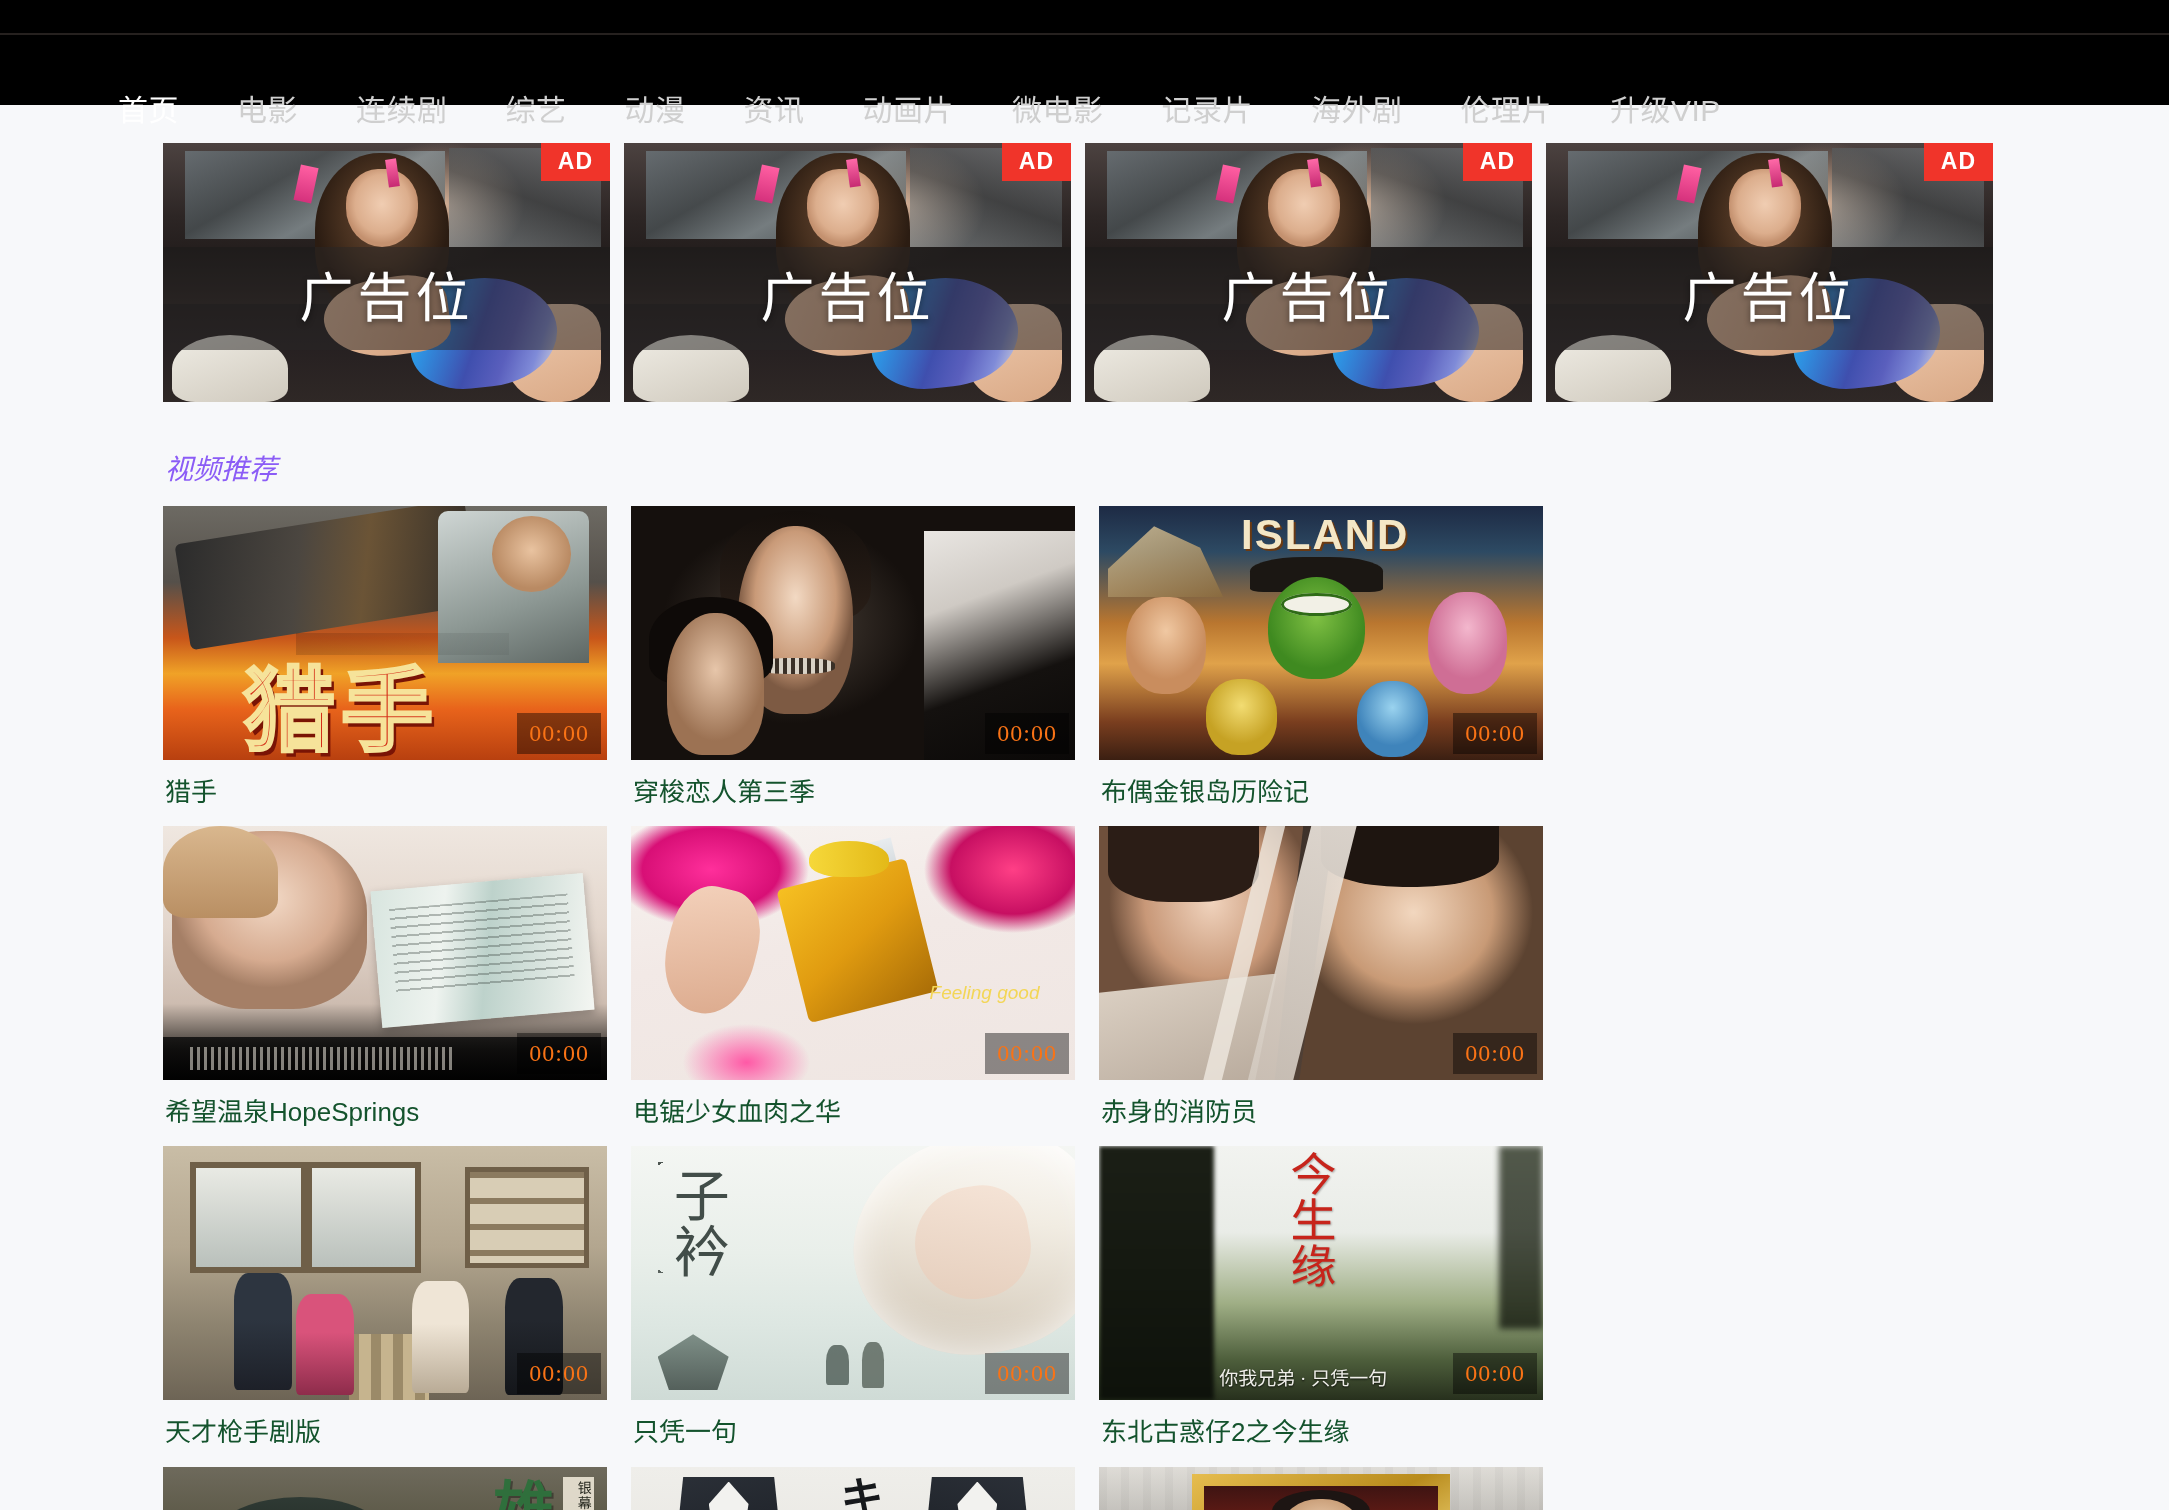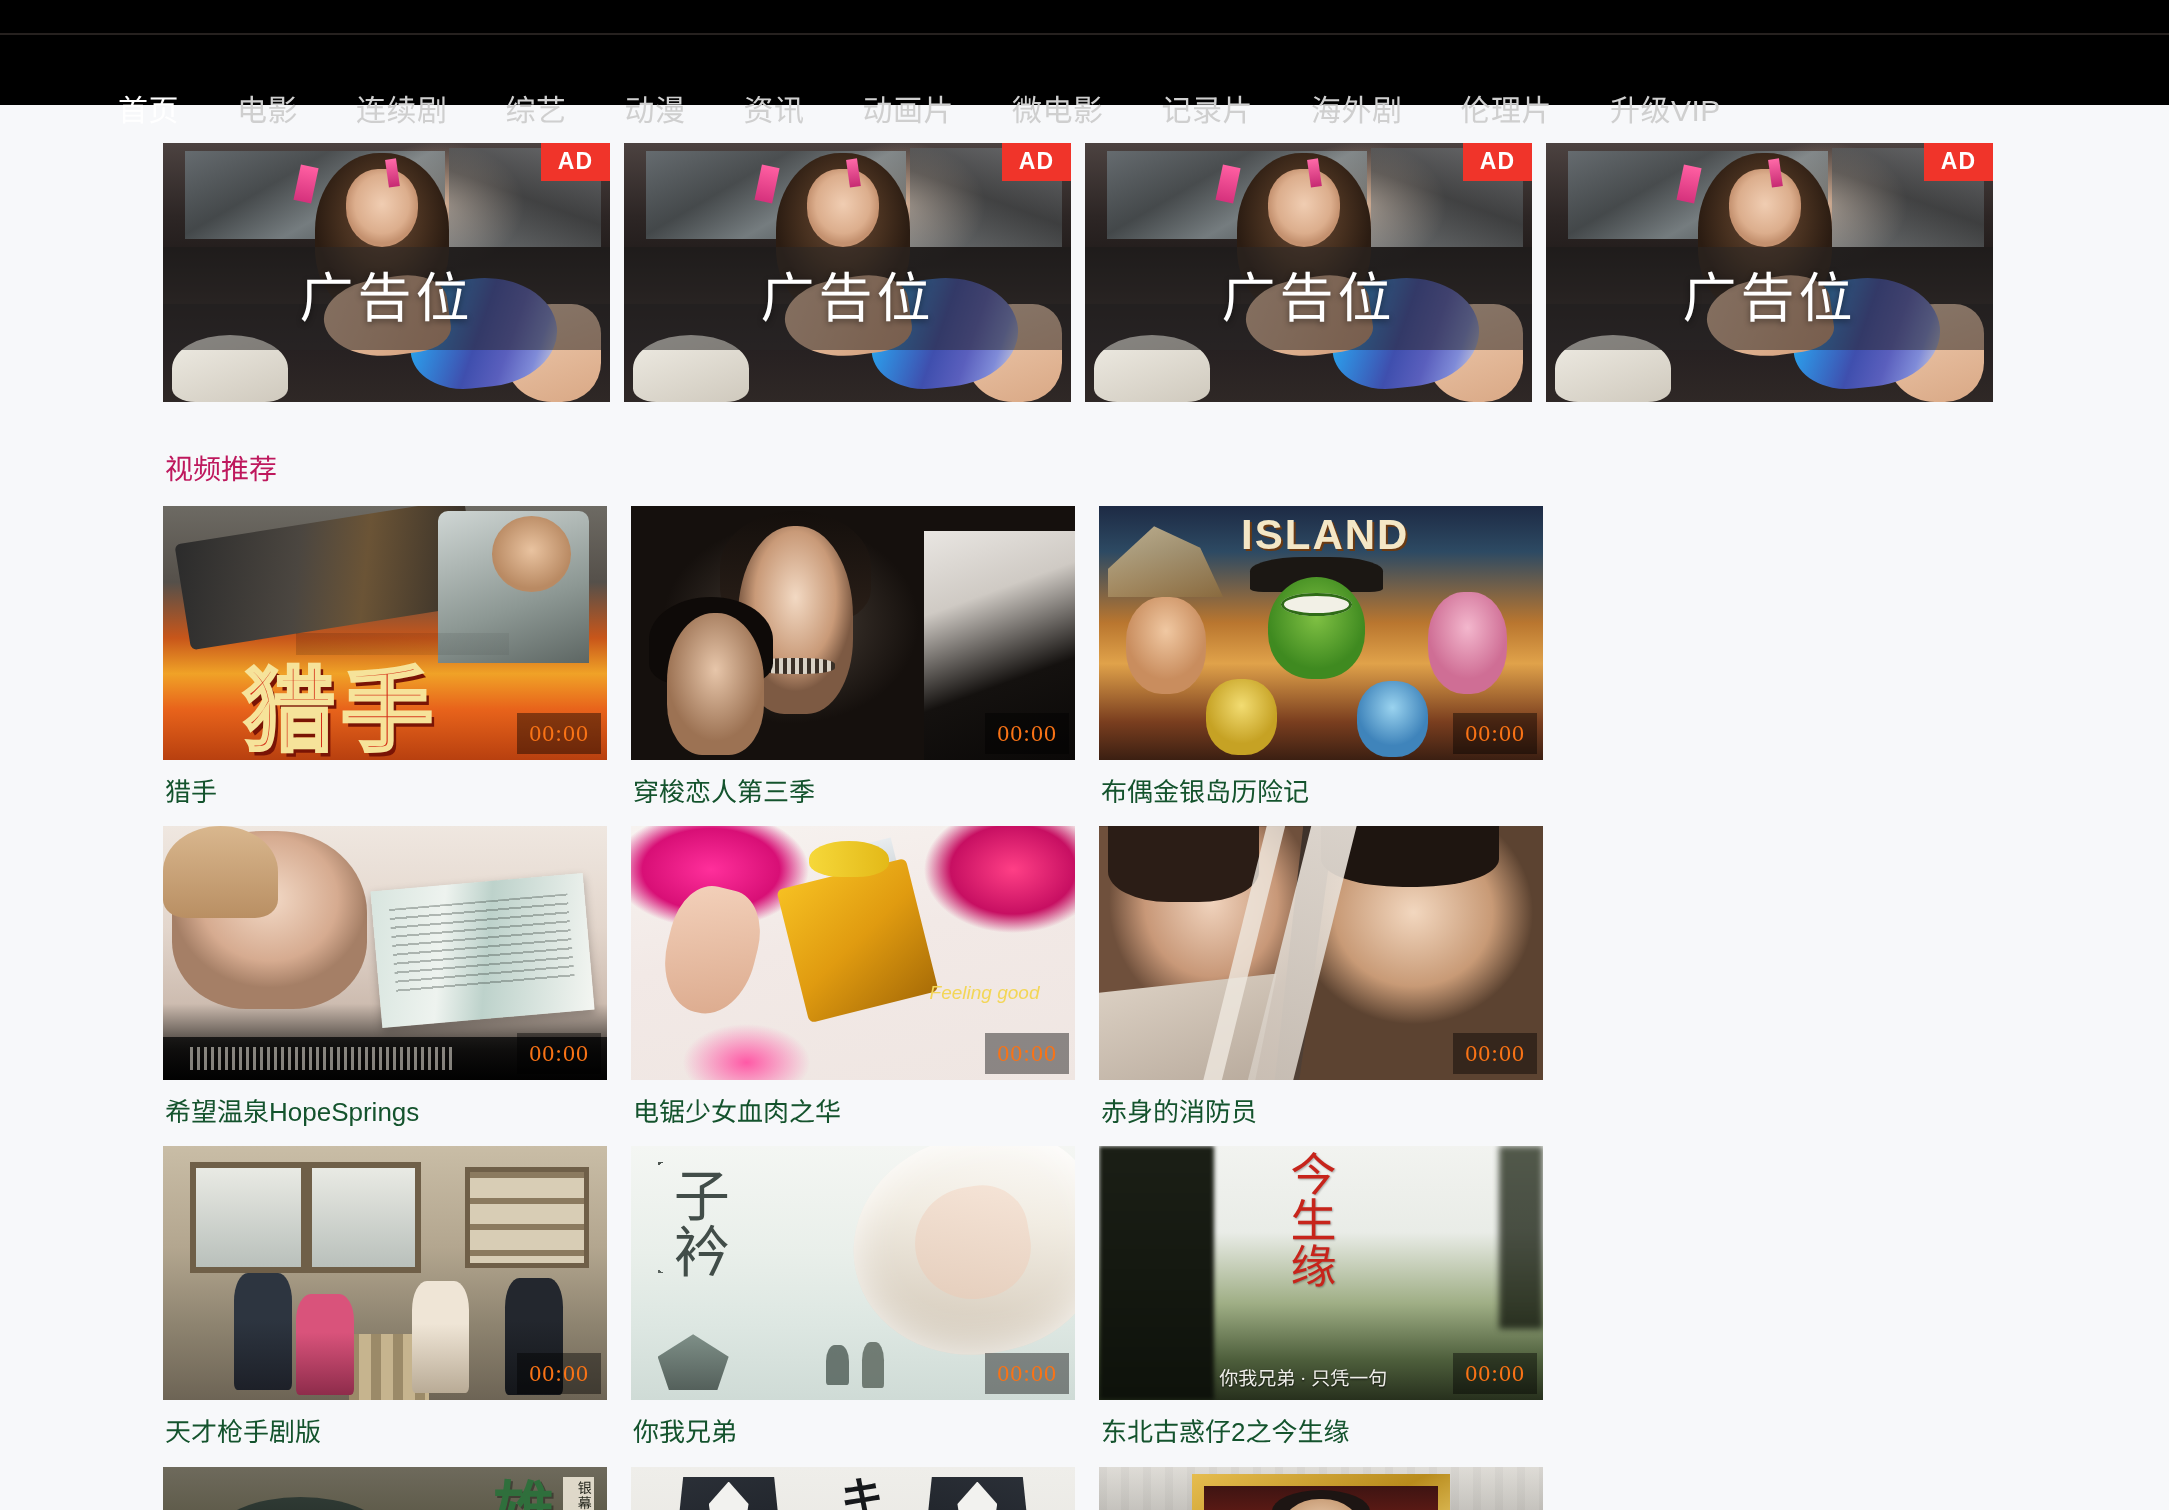--- a/index.html
+++ b/index.html
@@ -165,23 +165,24 @@
     font-weight: bold;
     letter-spacing: 1px;
     padding: 7px 17px 8px;
     line-height: 1;
     text-align: right;
   }
 
   
   .section-title {
     font-size: 28px;
-    color: #be185d;
+    color: #8b5cf6;
     padding: 54px 0 22px 2px;
     line-height: 1;
+    font-style: italic;
   }
 
   
   .grid {
     display: flex;
     flex-wrap: wrap;
     gap: 18px 24px;
   }
   .card {
     width: 444px;
@@ -856,21 +857,21 @@
           <div class="art art-ink">
             <div class="silk"></div>
             <div class="skin"></div>
             <div class="brush"></div>
             <div class="pagoda"></div>
             <div class="fig"></div>
             <div class="fig2"></div>
           </div>
           <div class="dur">00:00</div>
         </div>
-        <div class="card-title">你我兄弟</div>
+        <div class="card-title">只凭一句</div>
       </div>
       <div class="card">
         <div class="thumb">
           <div class="art art-forest">
             <div class="treeL"></div>
             <div class="treeR"></div>
             <div class="sub">你我兄弟 · 只凭一句</div>
           </div>
           <div class="dur">00:00</div>
         </div>

